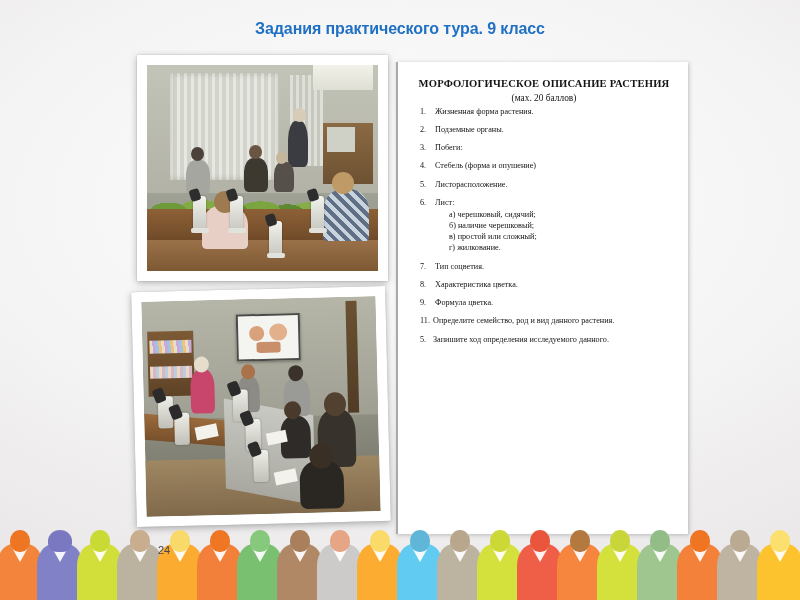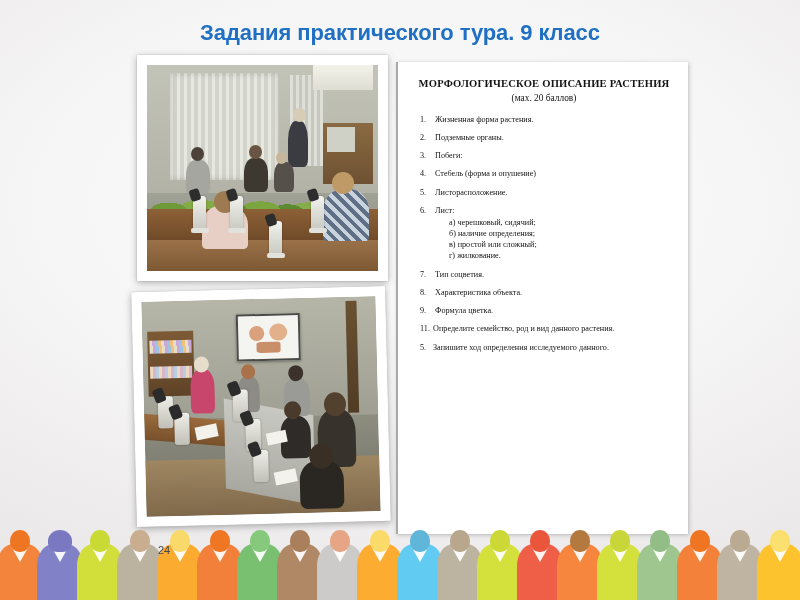--- a/index.html
+++ b/index.html
@@ -23,21 +23,21 @@
     overflow: hidden;
   }
 
   
   .slide-title {
     position: absolute;
     left: 0;
     top: 20px;
     width: 800px;
     text-align: center;
-    font-size: 22px;
+    font-size: 16px;
     font-weight: bold;
     color: #1f70c5;
     letter-spacing: -0.1px;
     white-space: nowrap;
   }
 
   
   .photo {
     position: absolute;
     background: #ffffff;
@@ -166,21 +166,21 @@
     text-align: center;
     font-weight: bold;
     font-size: 10.6px;
     letter-spacing: .2px;
     line-height: 1.2;
   }
   .doc-sub {
     text-align: center;
     font-size: 9.4px;
     margin-top: 2px;
-    margin-bottom: 12px;
+    margin-bottom: 4px;
   }
   .doc-plan {
     font-weight: bold;
     font-size: 8.6px;
     margin: 0 0 8px 6px;
   }
   .doc-list { margin: 0; padding: 0; list-style: none; }
   .doc-item {
     display: flex;
     font-size: 8.2px;
@@ -368,35 +368,35 @@
         <span class="num">5.</span>
         <span>Листорасположение.</span>
       </li>
 
       <li class="doc-item">
         <span class="num">6.</span>
         <span>
           <span>Лист:</span>
           <ul class="doc-sublist">
             <li>а) черешковый, сидячий;</li>
-            <li>б) наличие определения;</li>
+            <li>б) наличие черешковый;</li>
             <li>в) простой или сложный;</li>
             <li>г) жилкование.</li>
           </ul>
         </span>
       </li>
 
       <li class="doc-item">
         <span class="num">7.</span>
         <span>Тип соцветия.</span>
       </li>
 
       <li class="doc-item">
         <span class="num">8.</span>
-        <span>Характеристика объекта.</span>
+        <span>Характеристика цветка.</span>
       </li>
 
       <li class="doc-item">
         <span class="num">9.</span>
         <span>Формула цветка.</span>
       </li>
 
 
       <li class="doc-item wide">
         <span class="num">11.</span>

